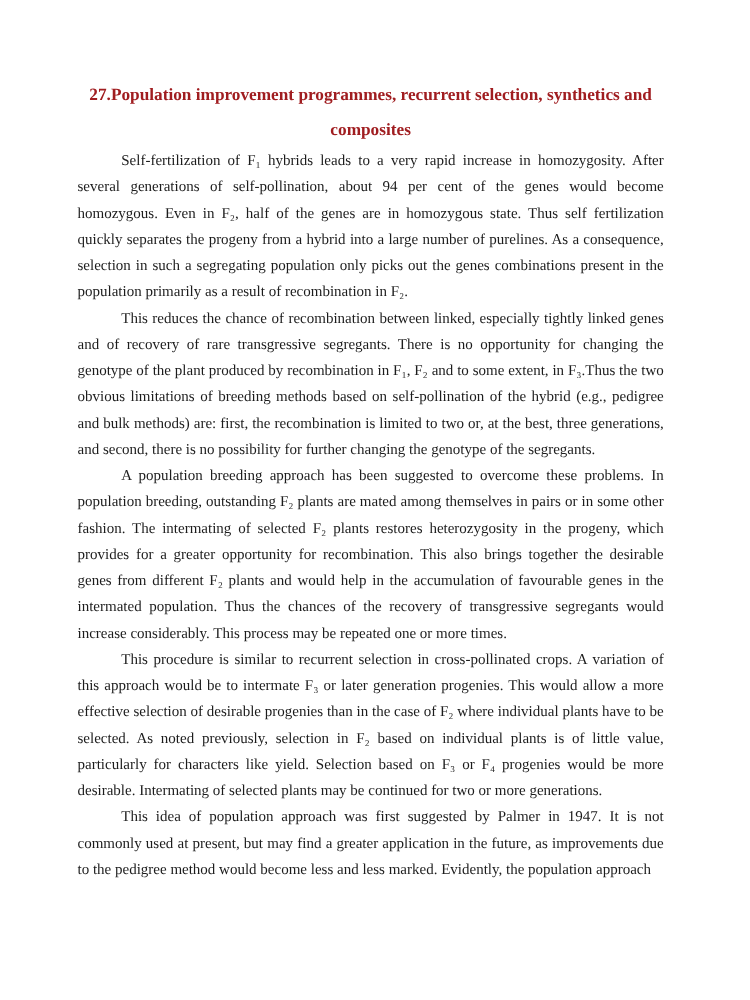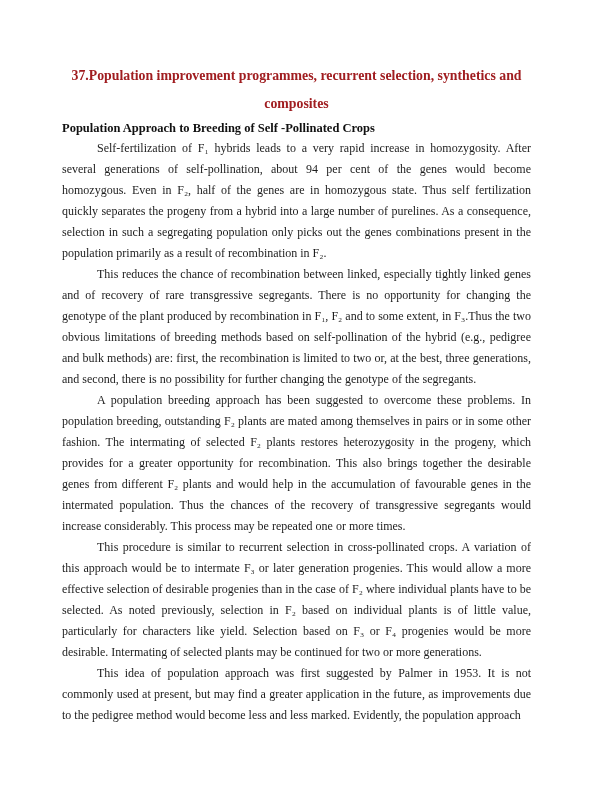--- a/index.html
+++ b/index.html
@@ -45,21 +45,20 @@
     text-align: justify;
     text-indent: 35px;
     font-family: "Liberation Serif", "DejaVu Serif", serif;
   }
 </style>
 </head>
 <body>
 
 <div class="page">
   <div class="content">
-    <h1 class="doc-title" style="color: rgb(160, 29, 32);">37.Population improvement programmes, recurrent selection, synthetics and composites</h1>
-    <h2 class="section-heading">Population Approach to Breeding of Self -Pollinated Crops</h2>
+    <h1 class="doc-title" style="color: rgb(160, 29, 32);">27.Population improvement programmes, recurrent selection, synthetics and composites</h1>
     <p class="body-para">Self-fertilization of F₁ hybrids leads to a very rapid increase in homozygosity. After several generations of self-pollination, about 94 per cent of the genes would become homozygous. Even in F₂, half of the genes are in homozygous state. Thus self fertilization quickly separates the progeny from a hybrid into a large number of purelines. As a consequence, selection in such a segregating population only picks out the genes combinations present in the population primarily as a result of recombination in F₂.</p>
     <p class="body-para">This reduces the chance of recombination between linked, especially tightly linked genes and of recovery of rare transgressive segregants. There is no opportunity for changing the genotype of the plant produced by recombination in F₁, F₂ and to some extent, in F₃.Thus the two obvious limitations of breeding methods based on self-pollination of the hybrid (e.g., pedigree and bulk methods) are: first, the recombination is limited to two or, at the best, three generations, and second, there is no possibility for further changing the genotype of the segregants.</p>
     <p class="body-para">A population breeding approach has been suggested to overcome these problems. In population breeding, outstanding F₂ plants are mated among themselves in pairs or in some other fashion. The intermating of selected F₂ plants restores heterozygosity in the progeny, which provides for a greater opportunity for recombination. This also brings together the desirable genes from different F₂ plants and would help in the accumulation of favourable genes in the intermated population. Thus the chances of the recovery of transgressive segregants would increase considerably. This process may be repeated one or more times.</p>
     <p class="body-para">This procedure is similar to recurrent selection in cross-pollinated crops. A variation of this approach would be to intermate F₃ or later generation progenies. This would allow a more effective selection of desirable progenies than in the case of F₂ where individual plants have to be selected. As noted previously, selection in F₂ based on individual plants is of little value, particularly for characters like yield. Selection based on F₃ or F₄ progenies would be more desirable. Intermating of selected plants may be continued for two or more generations.</p>
-    <p class="body-para">This idea of population approach was first suggested by Palmer in 1953. It is not commonly used at present, but may find a greater application in the future, as improvements due to the pedigree method would become less and less marked. Evidently, the population approach</p>
+    <p class="body-para">This idea of population approach was first suggested by Palmer in 1947. It is not commonly used at present, but may find a greater application in the future, as improvements due to the pedigree method would become less and less marked. Evidently, the population approach</p>
   </div>
 </div>
 
 </body></html>

